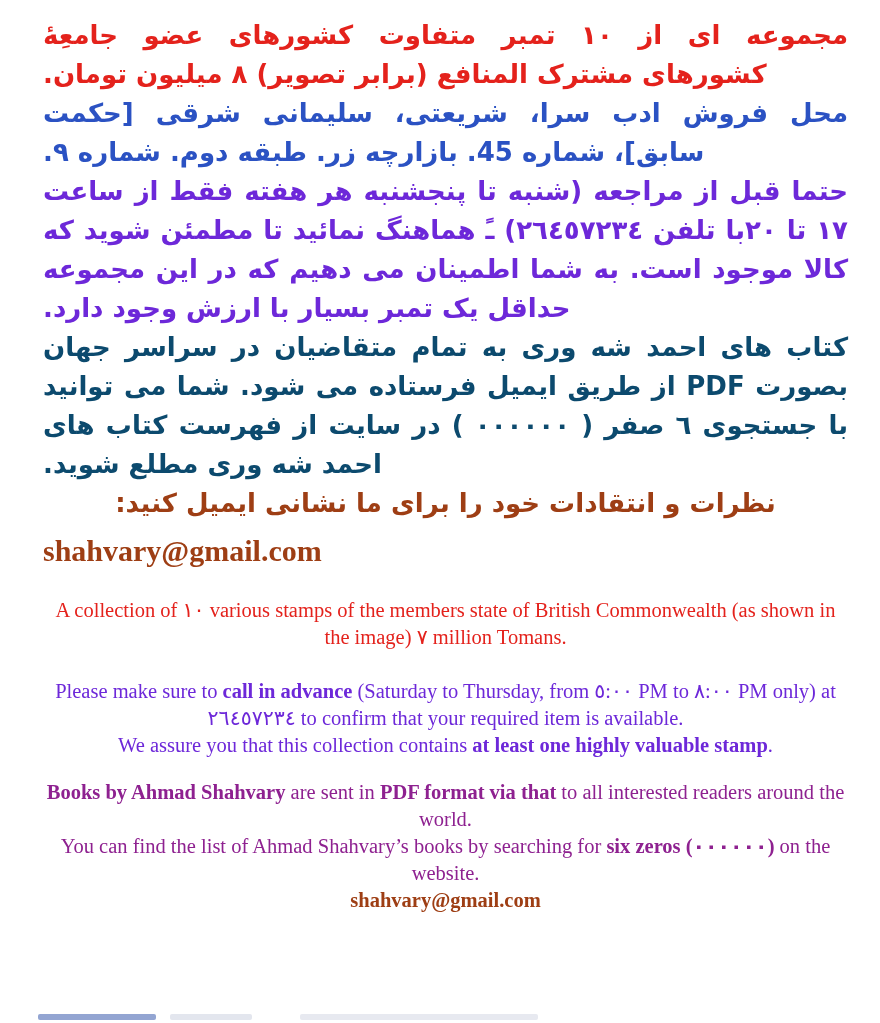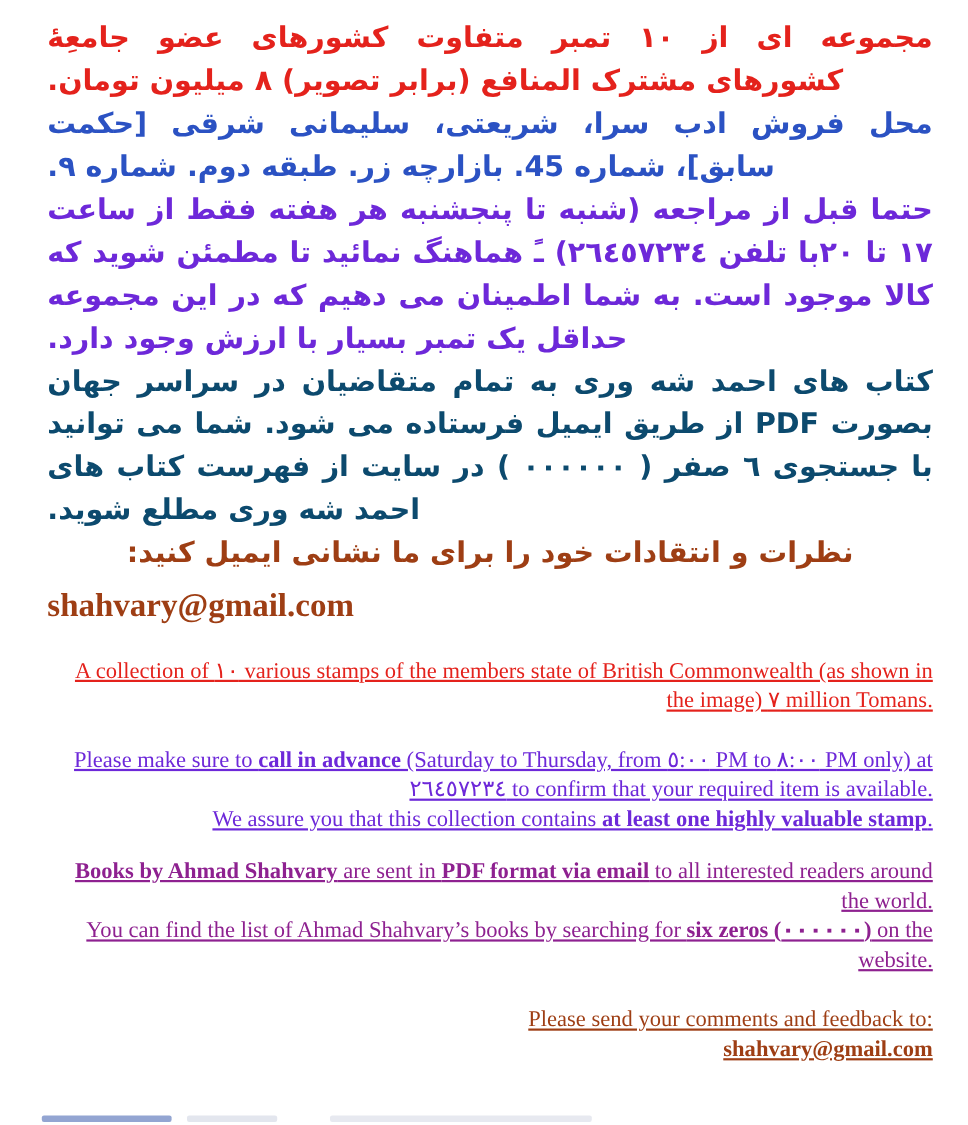--- a/index.html
+++ b/index.html
@@ -19,22 +19,22 @@
   .c-green{color:#6d28d9;}
   .c-plum{color:#0c4a6e;}
   .c-purple{color:#8e2190;}
   .c-brown{color:#9e3e14;}
 
   .email-big{direction:ltr;text-align:left;margin:8px 0 0 0;
              font-family:"Liberation Serif","DejaVu Serif",serif;
              font-weight:bold;font-size:30px;line-height:40px;}
 
   
-  .en{direction:ltr;text-align:right;font-size:20.5px;line-height:27px;margin:0;
-      font-family:"Liberation Serif","DejaVu Serif","DejaVu Sans",serif;text-decoration:underline;}
+  .en{direction:ltr;text-align:center;font-size:20.5px;line-height:27px;margin:0;
+      font-family:"Liberation Serif","DejaVu Serif","DejaVu Sans",serif;}
   .en b{font-weight:bold;}
   .mt{margin-top:27px;}
   .mt-s{margin-top:20px;}
   .en-block{margin-top:26px;}
 
   
   .artifact{position:absolute;bottom:2px;left:0;width:880px;height:8px;overflow:hidden;}
   .artifact .seg{position:absolute;top:1px;height:6px;border-radius:2px;}
   .seg1{left:38px;width:118px;background:#93a5d2;}
   .seg2{left:170px;width:82px;background:#e3e6ee;}
@@ -55,25 +55,24 @@
 
   <div class="en-block">
 
     <p class="en c-red">A collection of ١٠ various stamps of the members state of British Commonwealth (as shown in the image) ٧ million Tomans.</p>
 
 
     <p class="en c-green mt"><span>Please make sure to </span><b>call in advance</b><span> (Saturday to Thursday, from ٥:٠٠ PM to ٨:٠٠ PM only) at ٢٦٤٥٧٢٣٤ to confirm that your required item is available.</span></p>
 
     <p class="en c-green"><span>We assure you that this collection contains </span><b>at least one highly valuable stamp</b><span>.</span></p>
 
-    <p class="en c-purple mt-s"><b>Books by Ahmad Shahvary</b><span> are sent in </span><b>PDF format via email</b><span> to all interested readers around the world.</span></p>
+    <p class="en c-purple mt-s"><b>Books by Ahmad Shahvary</b><span> are sent in </span><b>PDF format via that</b><span> to all interested readers around the world.</span></p>
 
     <p class="en c-purple"><span>You can find the list of Ahmad Shahvary’s books by searching for </span><b>six zeros (٠٠٠٠٠٠)</b><span> on the website.</span></p>
 
-    <p class="en c-brown mt">Please send your comments and feedback to:</p>
     <p class="en c-brown"><b>shahvary@gmail.com</b></p>
 
   </div>
 
   <div class="artifact">
     <div class="seg seg1"></div>
     <div class="seg seg2"></div>
     <div class="seg seg3"></div>
   </div>
 

